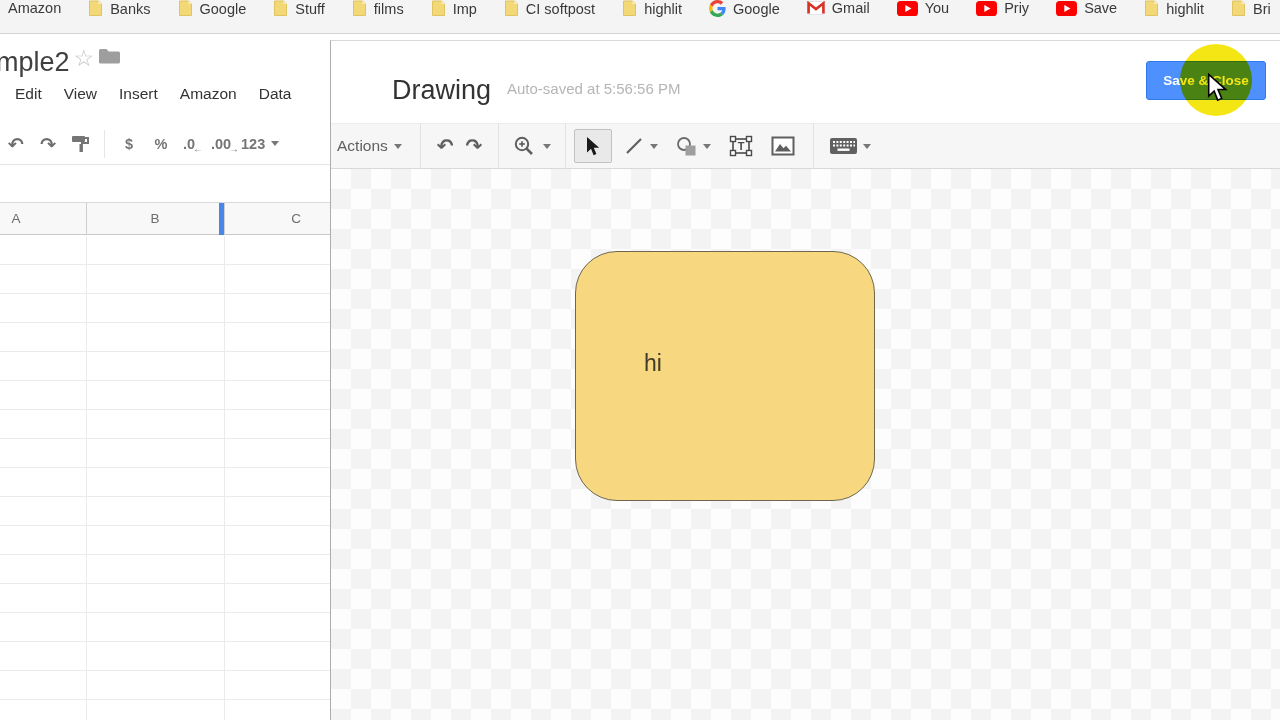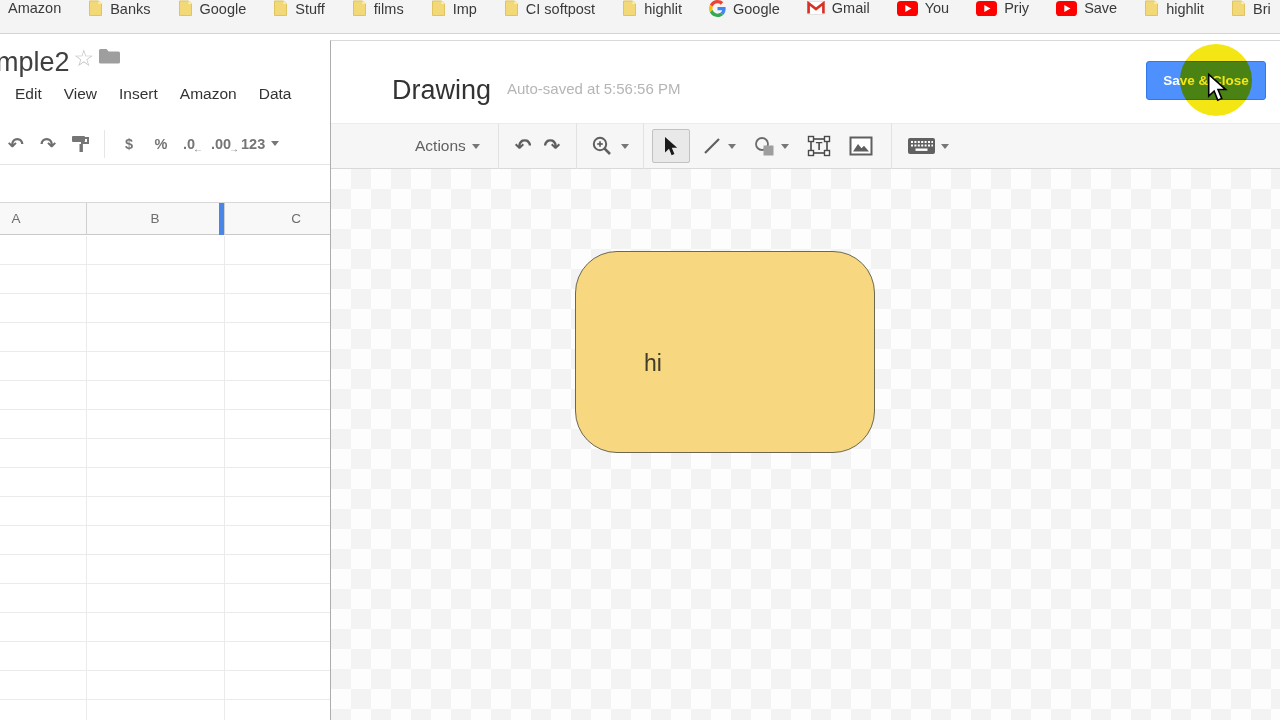--- a/index.html
+++ b/index.html
@@ -62,21 +62,21 @@
   .caret { width:0; height:0; border-left:4px solid transparent; border-right:4px solid transparent;
     border-top:5px solid #777; margin-left:6px; }
   .pressed { background:#e9e9e9; border:1px solid #c2c2c2; border-radius:2px; }
 
   .dlg-canvas { position:absolute; left:0; top:128px; right:0; bottom:0;
     background-color:#fdfdfd;
     background-image:
       linear-gradient(45deg, #f3f3f3 25%, transparent 25%, transparent 75%, #f3f3f3 75%),
       linear-gradient(45deg, #f3f3f3 25%, transparent 25%, transparent 75%, #f3f3f3 75%);
     background-size:40px 40px; background-position:0 0, 20px 20px; }
-  .canvas-shape { position:absolute; left:244px; top:82px; width:300px; height:202px;
+  .canvas-shape { position:absolute; left:244px; top:82px; width:300px; height:250px;
     background:#f8d781; border:1.6px solid #6b684f; border-radius:42px; }
   .shape-text { position:absolute; left:68px; top:98px; font-size:23px; color:#413c2b; }
 
   
   .click-highlight { position:absolute; left:1180px; top:44px; width:72px; height:72px;
     border-radius:50%; background:#f4e400; opacity:0.92; mix-blend-mode:multiply;
     pointer-events:none; z-index:40; }
   .mouse-cursor { position:absolute; left:1206px; top:73px; z-index:50; pointer-events:none; }
 </style>
 </head>
@@ -255,21 +255,21 @@
     <div class="grid-vline" style="left:86px"></div>
     <div class="grid-vline" style="left:224px"></div>
   </div>
 
   <div class="drawing-dialog">
     <span class="dlg-title">Drawing</span>
     <span class="dlg-autosave">Auto-saved at 5:56:56 PM</span>
     <button class="save-close-btn">Save &amp; Close</button>
 
     <div class="dlg-toolbar">
-      <div class="dtb-btn" style="margin-left:78px">
+      <div class="dtb-btn" style="">
         <span class="actions-label">Actions</span>
         <span class="caret"></span>
       </div>
       <div class="dtb-sep" style="margin-left:12px"></div>
 
       <div class="dtb-btn" style="margin-left:10px">
           <span class="dtb-glyph">↶</span>
         </div>
       <div class="dtb-btn">
           <span class="dtb-glyph">↷</span>

